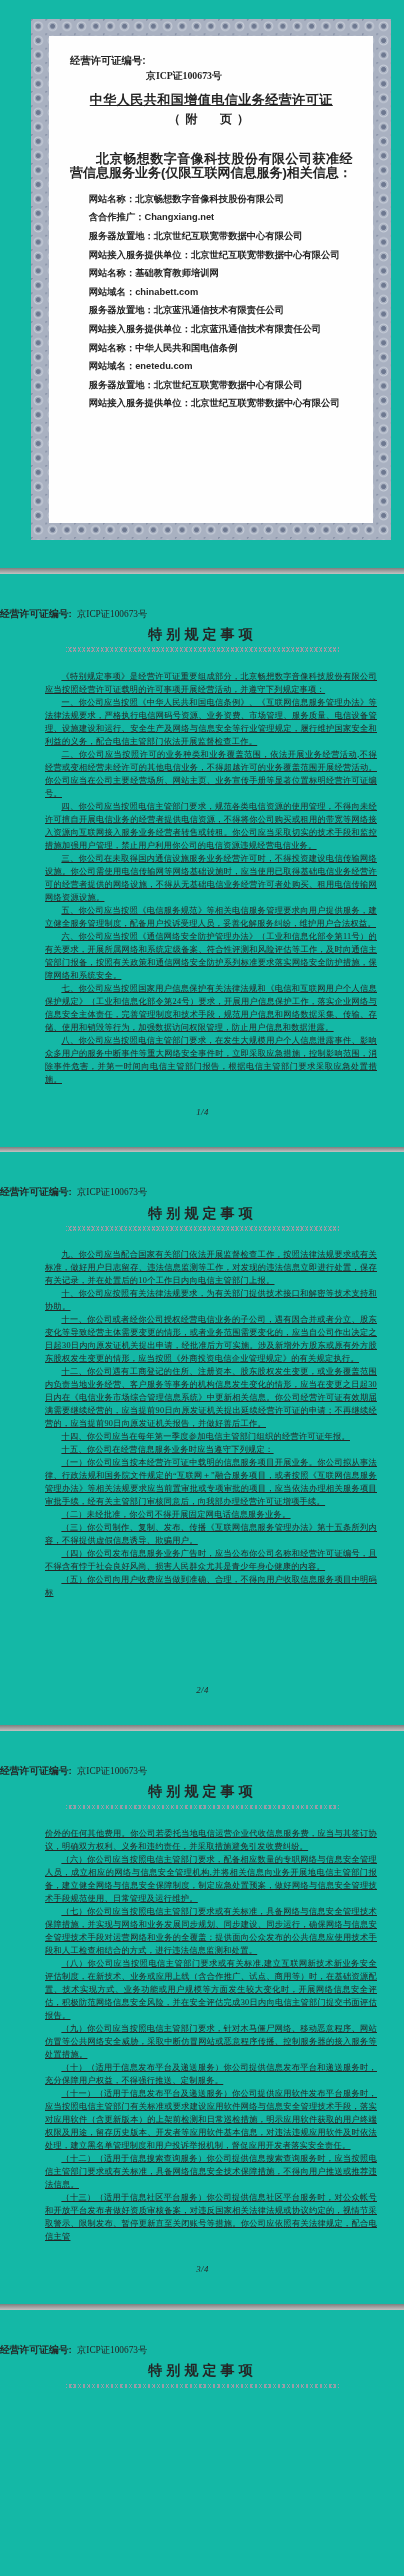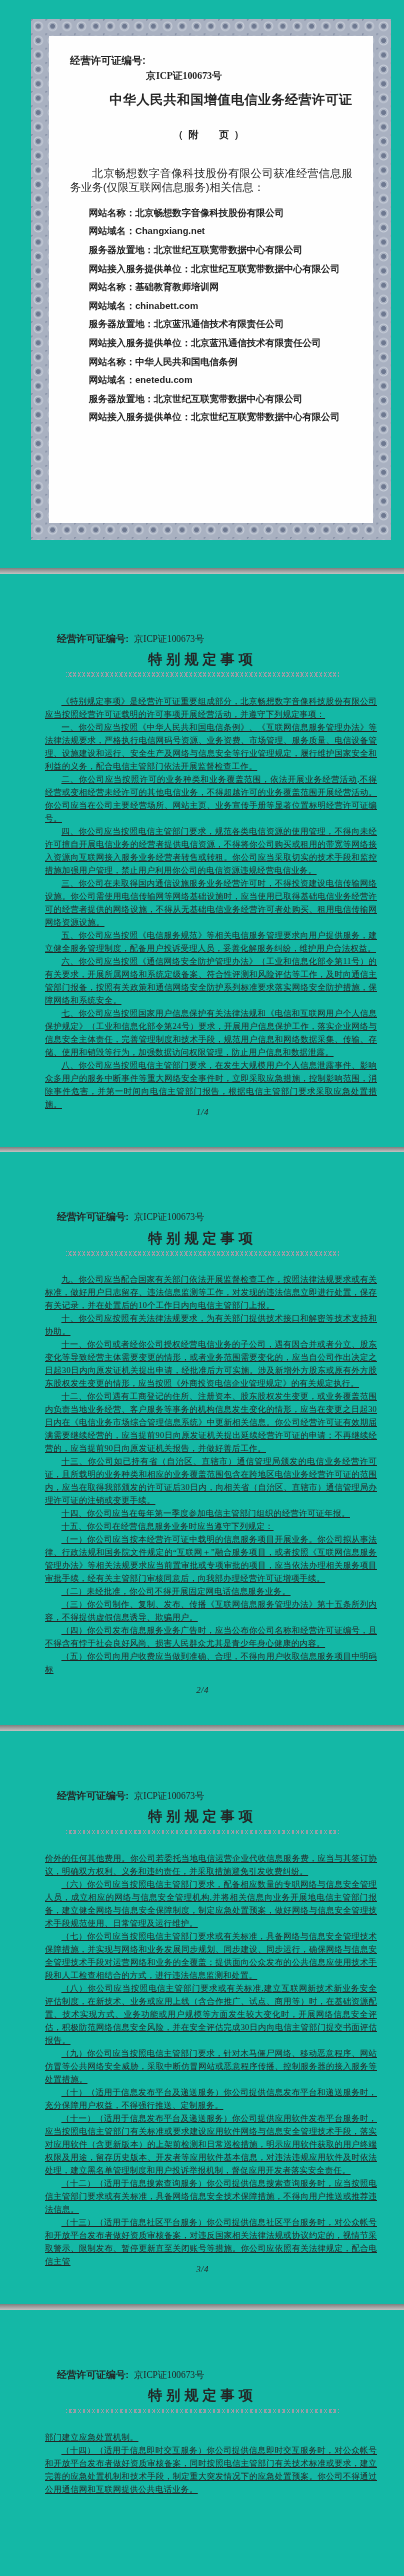--- a/index.html
+++ b/index.html
@@ -16,30 +16,30 @@
     background-image:
       radial-gradient(circle at 7.2px 7.2px,#6d7890 2.1px,transparent 2.6px),
       radial-gradient(circle at 7.2px 7.2px,transparent 3.6px,#cdd3dd 4.1px,transparent 5.2px),
       radial-gradient(circle at 0 0,#8791a6 1.5px,transparent 2.1px);
     background-size:14.4px 14.4px;
     padding:17.5px;box-sizing:border-box;}
   .cert-inner{background:#fefefe;width:100%;height:100%;box-sizing:border-box;
     padding:17.5px 20.6px 0 21.6px;}
   .cert-no-label{font-size:10.3px;font-weight:700;font-family:"Liberation Sans","DejaVu Sans",sans-serif;}
   .cert-no-value{font-size:9.8px;font-weight:700;margin:2.1px 0 0 76px;font-family:"Liberation Serif",serif;}
-  .cert-title{margin-top:8.2px;text-align:right;font-size:13px;font-weight:700;letter-spacing:0.5px;}
-  .cert-subtitle{text-align:center;font-size:10px;font-weight:700;margin-top:19px;letter-spacing:5.2px;}
-  .cert-intro{margin:24px 0 0 0;font-size:11px;font-weight:400;line-height:14px;text-indent:2em;text-align:justify;
+  .cert-title{margin-top:8.2px;text-align:center;font-size:13px;font-weight:700;letter-spacing:0.5px;text-decoration:underline;}
+  .cert-subtitle{text-align:center;font-size:12px;font-weight:700;margin-top:2px;letter-spacing:5.2px;}
+  .cert-intro{margin:24px 0 0 0;font-size:13px;font-weight:700;line-height:14px;text-indent:2em;text-align:justify;
     font-family:"Liberation Sans","DejaVu Sans",sans-serif;}
   .cert-entries{margin-top:12px;}
   .cert-entries p{margin:0 0 4.6px 0;font-size:9.3px;font-weight:700;line-height:14px;text-indent:2em;text-align:justify;
     font-family:"Liberation Sans","DejaVu Sans",sans-serif;}
 
   
-  .rules-header{padding-top:59px;margin-left:57px;}
+  .rules-header{padding-top:34px;}
   .lic-label{font-size:9.8px;font-weight:700;font-family:"Liberation Sans","DejaVu Sans",sans-serif;}
   .lic-number{font-size:9.3px;font-weight:400;margin-left:3.1px;}
   .rules-title{text-align:center;font-size:14px;font-weight:700;letter-spacing:4.1px;margin-top:5.2px;
     font-family:Liberation Sans, sans-serif;}
   .zigzag{width:273px;height:4.6px;margin:3.6px auto 0;
     background:
       repeating-linear-gradient(118deg,#989ea8 0 1px,transparent 1px 4.1px),
       repeating-linear-gradient(62deg,#989ea8 0 1px,transparent 1px 4.1px);}
   .rules-body{margin:17.5px 28px 0 45px;font-size:8.2px;line-height:13px;text-align:justify;letter-spacing:0.3px;}
   .rules-body p{margin:0;text-indent:2em;text-decoration:underline;}
@@ -54,21 +54,21 @@
   <section class="sheet sheet-cert">
     <div class="cert-frame">
       <div class="cert-inner">
         <div class="cert-no-label">经营许可证编号:</div>
         <div class="cert-no-value">京ICP证100673号</div>
         <div class="cert-title">中华人民共和国增值电信业务经营许可证</div>
         <div class="cert-subtitle">（附　页）</div>
         <p class="cert-intro">北京畅想数字音像科技股份有限公司获准经营信息服务业务(仅限互联网信息服务)相关信息：</p>
         <div class="cert-entries" id="cert-entries">
             <p>网站名称：北京畅想数字音像科技股份有限公司</p>
-            <p>网站域名：Changxiang.net</p>
+            <p>含合作推广：Changxiang.net</p>
             <p>服务器放置地：北京世纪互联宽带数据中心有限公司</p>
             <p>网站接入服务提供单位：北京世纪互联宽带数据中心有限公司</p>
             <p>网站名称：基础教育教师培训网</p>
             <p>网站域名：chinabett.com</p>
             <p>服务器放置地：北京蓝汛通信技术有限责任公司</p>
             <p>网站接入服务提供单位：北京蓝汛通信技术有限责任公司</p>
             <p>网站名称：中华人民共和国电信条例</p>
             <p>网站域名：enetedu.com</p>
             <p>服务器放置地：北京世纪互联宽带数据中心有限公司</p>
             <p>网站接入服务提供单位：北京世纪互联宽带数据中心有限公司</p>
@@ -108,21 +108,20 @@
         <span class="lic-label">经营许可证编号:</span>
         <span class="lic-number">京ICP证100673号</span>
       </div>
       <div class="rules-title">特别规定事项</div>
       <div class="zigzag"></div>
       <div class="rules-body">
             <p>九、你公司应当配合国家有关部门依法开展监督检查工作，按照法律法规要求或有关标准，做好用户日志留存、违法信息监测等工作，对发现的违法信息立即进行处置，保存有关记录，并在处置后的10个工作日内向电信主管部门上报。</p>
             <p>十、你公司应按照有关法律法规要求，为有关部门提供技术接口和解密等技术支持和协助。</p>
             <p>十一、你公司或者经你公司授权经营电信业务的子公司，遇有因合并或者分立、股东变化等导致经营主体需要变更的情形，或者业务范围需要变化的，应当自公司作出决定之日起30日内向原发证机关提出申请，经批准后方可实施。涉及新增外方股东或原有外方股东股权发生变更的情形，应当按照《外商投资电信企业管理规定》的有关规定执行。</p>
             <p>十二、你公司遇有工商登记的住所、注册资本、股东股权发生变更，或业务覆盖范围内负责当地业务经营、客户服务等事务的机构信息发生变化的情形，应当在变更之日起30日内在《电信业务市场综合管理信息系统》中更新相关信息。你公司经营许可证有效期届满需要继续经营的，应当提前90日向原发证机关提出延续经营许可证的申请；不再继续经营的，应当提前90日向原发证机关报告，并做好善后工作。</p>
-            <p>十三、你公司如已持有省（自治区、直辖市）通信管理局颁发的电信业务经营许可证，且所载明的业务种类和相应的业务覆盖范围包含在跨地区电信业务经营许可证的范围内，应当在取得我部颁发的许可证后30日内，向相关省（自治区、直辖市）通信管理局办理许可证的注销或变更手续。</p>
             <p>十四、你公司应当在每年第一季度参加电信主管部门组织的经营许可证年报。</p>
             <p>十五、你公司在经营信息服务业务时应当遵守下列规定：</p>
             <p>（一）你公司应当按本经营许可证中载明的信息服务项目开展业务。你公司拟从事法律、行政法规和国务院文件规定的“互联网＋”融合服务项目，或者按照《互联网信息服务管理办法》等相关法规要求应当前置审批或专项审批的项目，应当依法办理相关服务项目审批手续，经有关主管部门审核同意后，向我部办理经营许可证增项手续。</p>
             <p>（二）未经批准，你公司不得开展固定网电话信息服务业务。</p>
             <p>（三）你公司制作、复制、发布、传播《互联网信息服务管理办法》第十五条所列内容，不得提供虚假信息诱导、欺骗用户。</p>
             <p>（四）你公司发布信息服务业务广告时，应当公布你公司名称和经营许可证编号，且不得含有悖于社会良好风尚、损害人民群众尤其是青少年身心健康的内容。</p>
             <p>（五）你公司向用户收费应当做到准确、合理，不得向用户收取信息服务项目中明码标</p>
           </div>
       <div class="page-no">2/4</div>
     </section>
@@ -152,23 +151,19 @@
   </div>
       <div>
     <div class="divider"></div>
     <section class="sheet sheet-rules last">
       <div class="rules-header">
         <span class="lic-label">经营许可证编号:</span>
         <span class="lic-number">京ICP证100673号</span>
       </div>
       <div class="rules-title">特别规定事项</div>
       <div class="zigzag"></div>
-      <div class="rules-body">
-            <p class="noindent">部门建立应急处置机制。</p>
-            <p>（十四）（适用于信息即时交互服务）你公司提供信息即时交互服务时，对公众帐号和开放平台发布者做好资质审核备案，同时按照电信主管部门有关技术标准或要求，建立完善的应急处置机制和技术手段，制定重大突发情况下的应急处置预案。你公司不得通过公用通信网和互联网提供公共电话业务。</p>
-          </div>
 
     </section>
   </div>
     </div>
 
 </div>
 
 
 </body></html>

